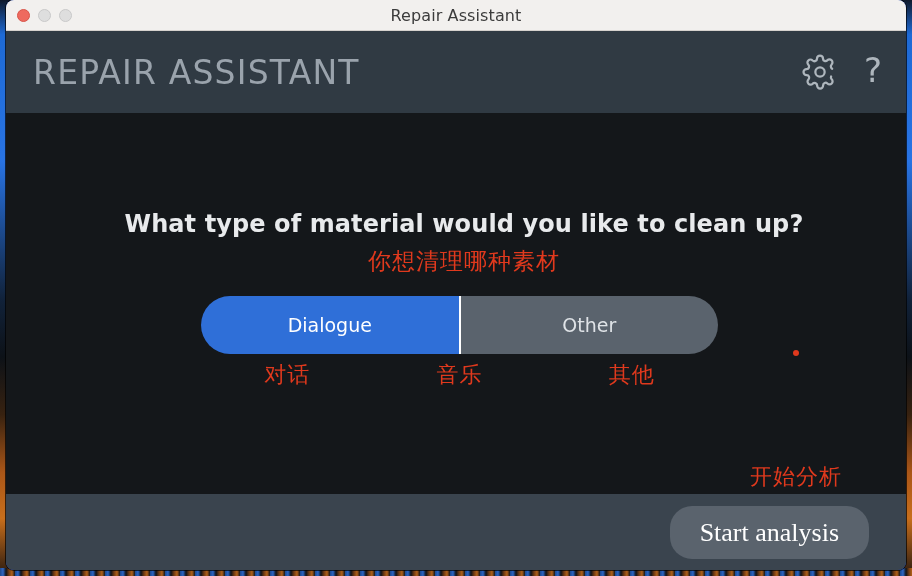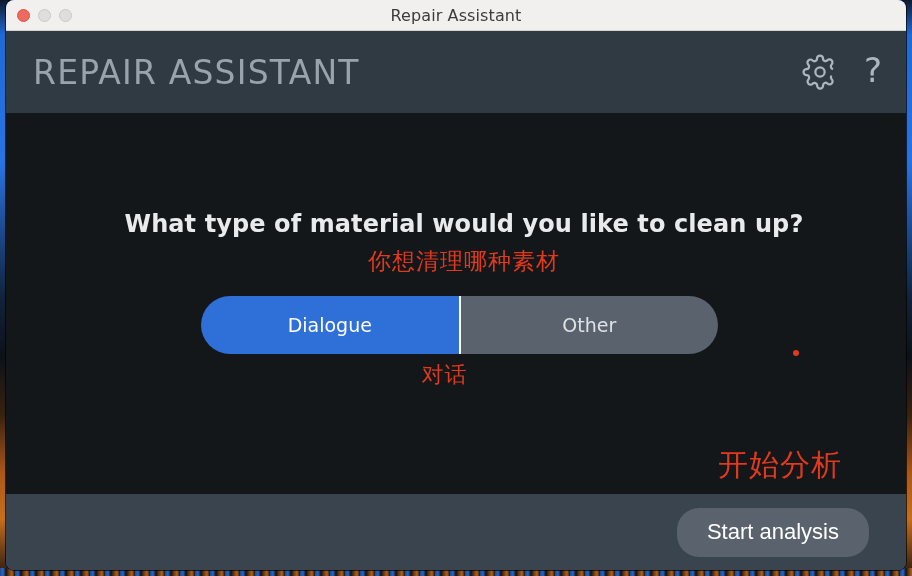--- a/index.html
+++ b/index.html
@@ -185,21 +185,21 @@
   }
   .seg:last-child { border-right: none; text-align: right; }
   .seg.active {
     background: #2f6fd8;
     color: #ffffff;
   }
 
   
   #seg-zh {
     position: absolute;
-    left: 180px;
+    left: 195px;
     top: 247px;
     width: 517px;
     display: flex;
   }
   .seg-zh-item {
     flex: 1;
     text-align: center;
     font-size: 22px;
     color: #e0391d;
     letter-spacing: 1px;
@@ -213,46 +213,46 @@
     width: 6px;
     height: 6px;
     border-radius: 50%;
     background: #e0391d;
   }
 
   
   #start-zh {
     position: absolute;
     right: 64px;
-    bottom: 8px;
-    font-size: 30px;
+    bottom: 2px;
+    font-size: 22px;
     color: #e0391d;
     letter-spacing: 1px;
     white-space: nowrap;
   }
 
   
   #footer {
     height: 77px;
     background: #3a444e;
     display: flex;
     align-items: center;
     justify-content: flex-end;
     padding-right: 37px;
     box-sizing: border-box;
   }
   #start-button {
     background: #5a636d;
     color: #ffffff;
-    font-size: 22px;
+    font-size: 26px;
     border: none;
     border-radius: 22px;
     padding: 11px 30px;
     cursor: pointer;
-    font-family: Liberation Sans, sans-serif;
+    font-family: Liberation Serif, serif;
     line-height: 1.2;
   }
 </style>
 </head>
 <body>
 
 <div id="desktop">
 
   <div class="bleed left"></div>
   <div class="bleed right"></div>
@@ -289,20 +289,22 @@
         <div id="question-zh">你想清理哪种素材</div>
       </div>
 
       <div id="segmented">
         <div class="seg active">Dialogue</div>
         <div class="seg">Other</div>
       </div>
 
       <div id="seg-zh">
         <div class="seg-zh-item">对话</div>
+        <div class="seg-zh-item">音乐</div>
+        <div class="seg-zh-item">其他</div>
       </div>
 
       <div id="red-dot"></div>
 
       <div id="start-zh">开始分析</div>
     </div>
 
     <div id="footer">
       <button id="start-button">Start analysis</button>
     </div>

